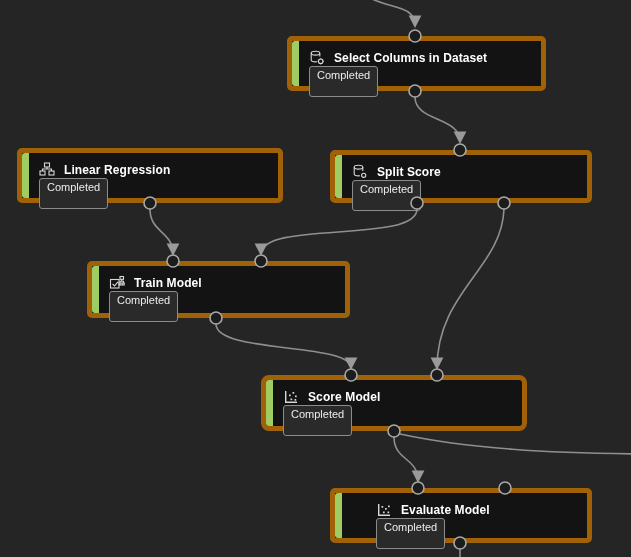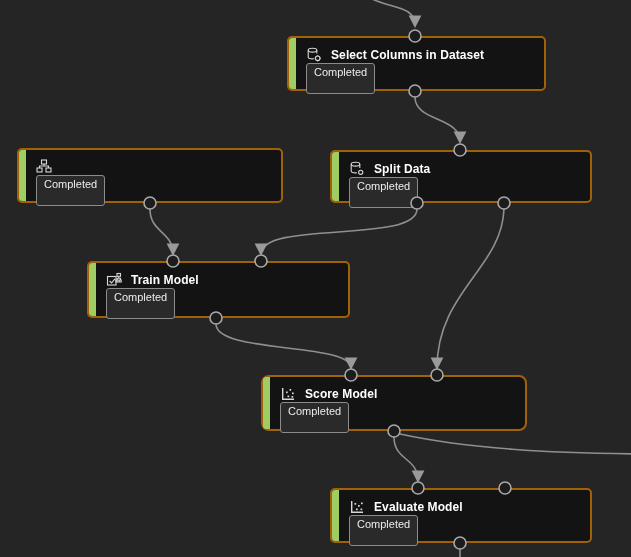--- a/index.html
+++ b/index.html
@@ -15,21 +15,21 @@
   svg.edges-layer {
     position: absolute; left: 0; top: 0; z-index: 3;
     pointer-events: none;
   }
   .edge { fill: none; stroke: #8f8f8f; stroke-width: 1.6px; }
   .port { fill: #1c1c1c; stroke: #a8a8a8; stroke-width: 1.6px; pointer-events: auto; }
   
   .node {
     position: absolute; z-index: 2; box-sizing: border-box;
     background: #131313;
-    border: 2px solid #a16207;
+    border: 5px solid #a16207;
     border-radius: 5px;
     display: flex;
   }
   .strip {
     width: 7px; flex: 0 0 7px;
     background: #9fcc63;
     border-radius: 3px 0 0 3px;
   }
   .node-body {
     flex: 1; padding: 9px 10px 8px 10px;
@@ -81,37 +81,38 @@
     <div class="node-body">
       <div class="node-header">
         <span class="node-icon">
           <svg width="16" height="16" viewBox="0 0 16 16" fill="none" stroke="#d8d8d8" stroke-width="1.1">
             <rect x="5.5" y="1" width="5" height="4"></rect>
             <path d="M8,5 v2 M3.5,9 V7 h9 v2"></path>
             <rect x="1" y="9" width="5" height="4"></rect>
             <rect x="10" y="9" width="5" height="4"></rect>
           </svg>
         </span>
+        <span class="node-title">Linear Regression</span>
       </div>
       <span class="status-badge">Completed</span>
     </div>
   </div>
 
   <div class="node" style="left: 330px; top: 150px; width: 262px; height: 53px;">
     <span class="strip"></span>
     <div class="node-body">
       <div class="node-header">
         <span class="node-icon">
           <svg width="16" height="16" viewBox="0 0 16 16" fill="none" stroke="#d8d8d8" stroke-width="1.1">
             <ellipse cx="6.5" cy="3.2" rx="4.3" ry="1.9"></ellipse>
             <path d="M2.2,3.2 V10 c0,1.05 1.9,1.9 4.3,1.9 0.5,0 1,-0.04 1.4,-0.1 M10.8,3.2 V7"></path>
             <circle cx="11.7" cy="11.3" r="2.1"></circle>
           </svg>
         </span>
-        <span class="node-title">Split Data</span>
+        <span class="node-title">Split Score</span>
       </div>
       <span class="status-badge">Completed</span>
     </div>
   </div>
 
   <div class="node" style="left: 87px; top: 261px; width: 263px; height: 57px; justify-content: center;">
     <span class="strip"></span>
     <div class="node-body">
       <div class="node-header">
         <span class="node-icon">
@@ -143,21 +144,21 @@
             <rect x="7.5" y="9.5" width="1.7" height="1.7"></rect>
             <rect x="11.5" y="10" width="1.7" height="1.7"></rect>
           </svg>
         </span>
         <span class="node-title">Score Model</span>
       </div>
       <span class="status-badge">Completed</span>
     </div>
   </div>
 
-  <div class="node" style="left: 330px; top: 488px; width: 262px; height: 55px;">
+  <div class="node" style="left: 330px; top: 488px; width: 262px; height: 55px; gap: 24px;">
     <span class="strip"></span>
     <div class="node-body">
       <div class="node-header">
         <span class="node-icon">
           <svg width="16" height="16" viewBox="0 0 16 16" fill="#d8d8d8" stroke="none">
             <path d="M2,2 h1.4 v10.6 H14 V14 H2 Z"></path>
             <rect x="5.5" y="4" width="1.7" height="1.7"></rect>
             <rect x="9" y="6" width="1.7" height="1.7"></rect>
             <rect x="12" y="3.5" width="1.7" height="1.7"></rect>
             <rect x="7" y="9.5" width="1.7" height="1.7"></rect>

